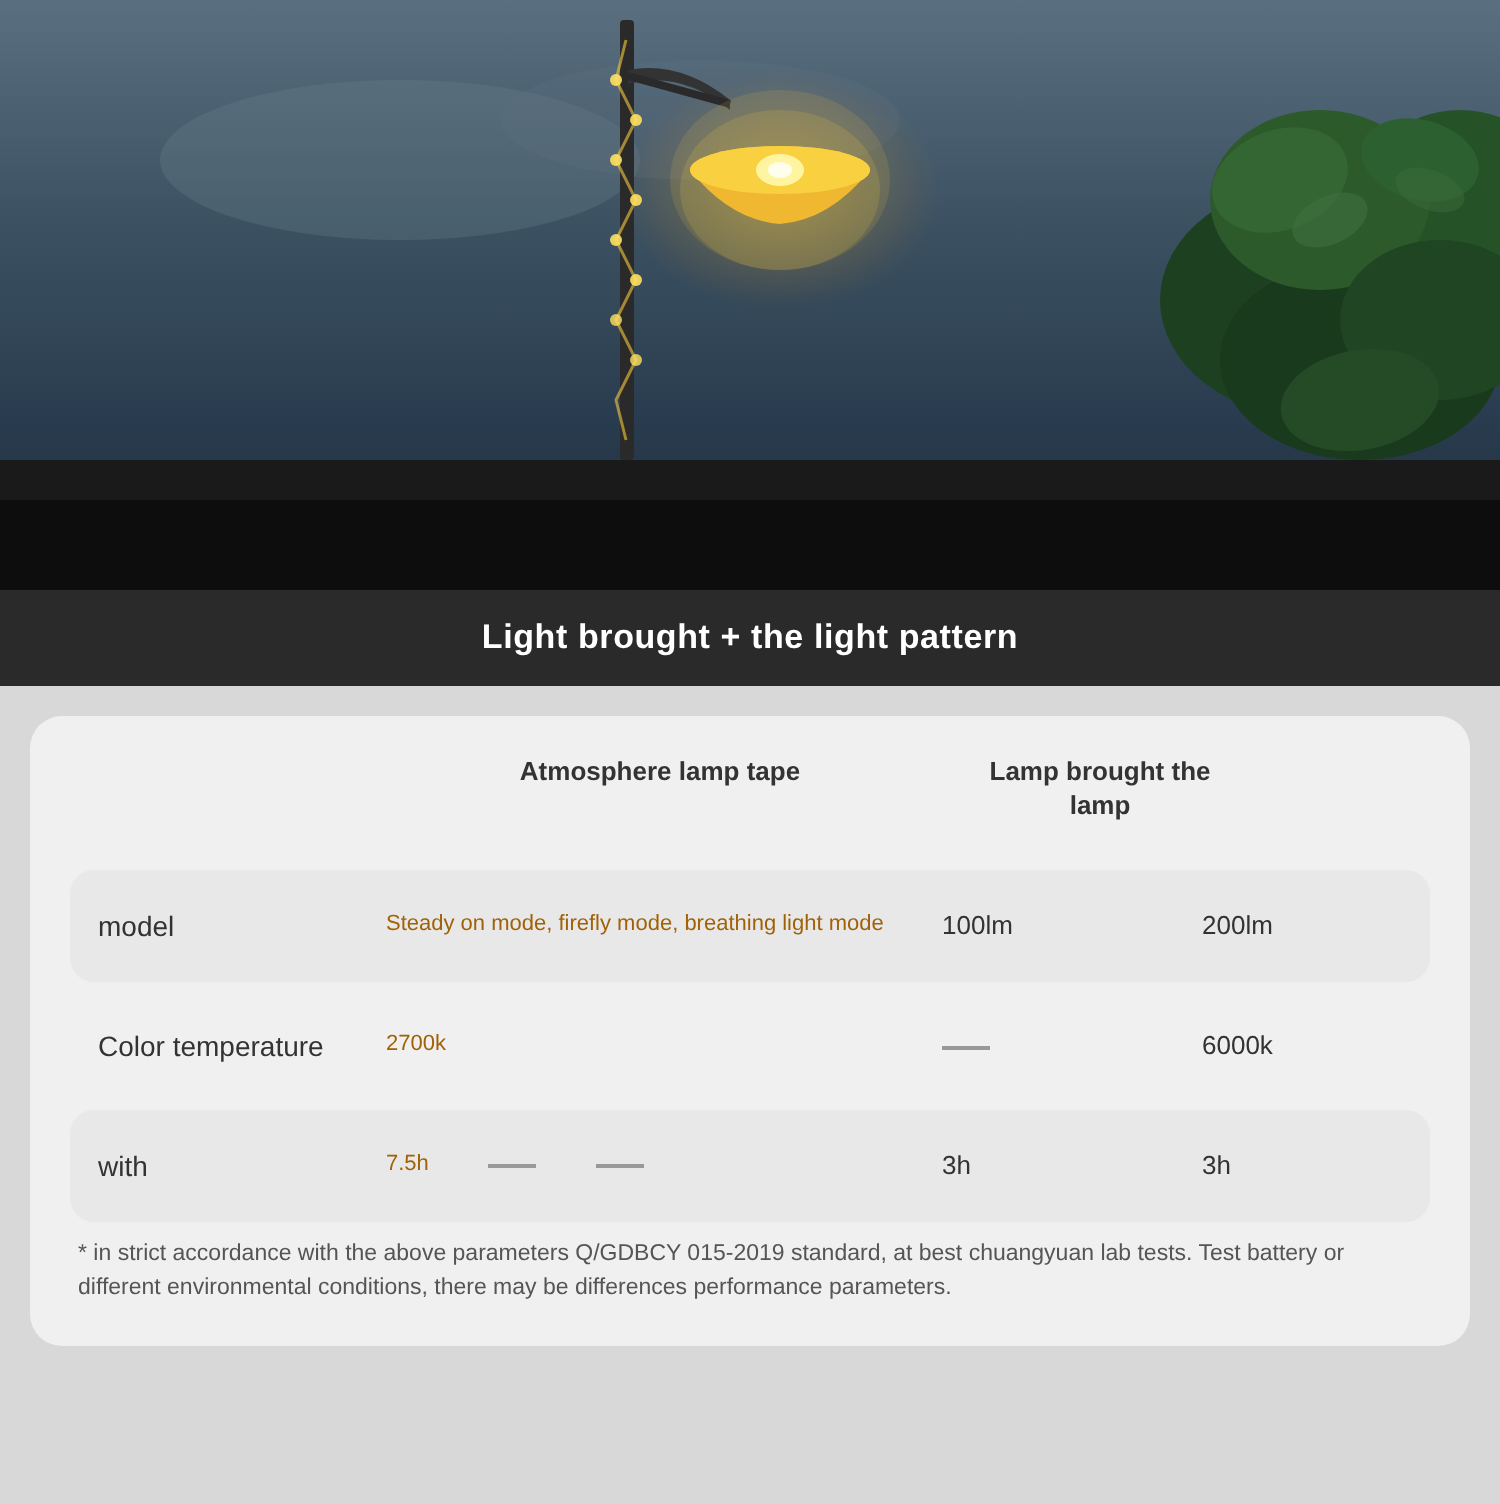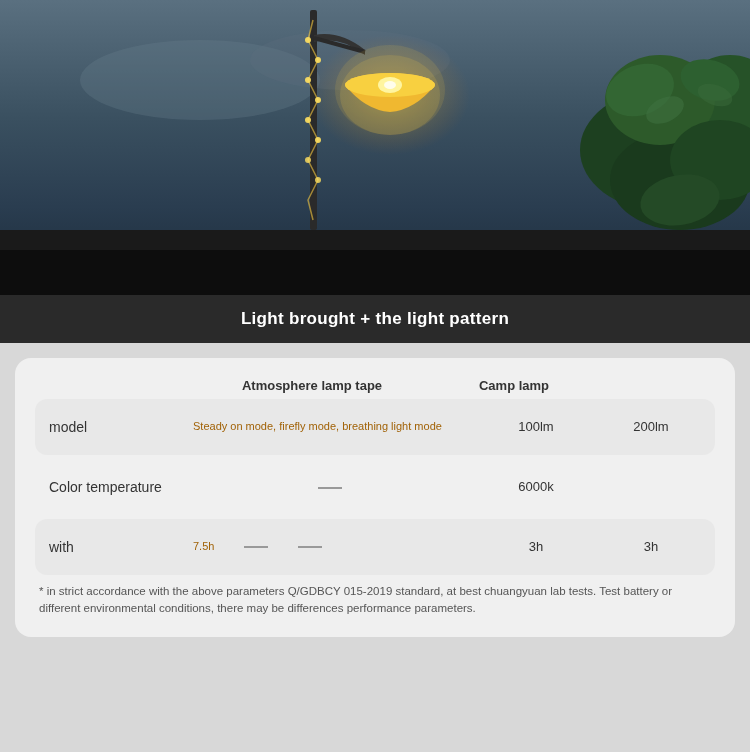--- a/index.html
+++ b/index.html
@@ -59,23 +59,22 @@
       border-radius: 16px;
       margin: 15px auto;
       padding: 20px 20px 20px 20px;
       overflow: hidden;
     }
 
     
     .table-header {
       display: grid;
       grid-template-columns: 140px 1fr 130px 100px;
-      margin-bottom: 4px;
+      margin-bottom: 23px;
       padding: 0 0;
-      gap: 36px;
     }
 
     .col-header {
       font-size: 13px;
       font-weight: 600;
       color: #333;
       text-align: center;
       padding: 0 4px;
       line-height: 1.3;
     }
@@ -115,21 +114,20 @@
       font-size: 11px;
       color: #a16207;
       text-align: left;
       padding: 0 4px;
       line-height: 1.4;
     }
 
     .row-value-center {
       font-size: 13px;
       color: #333;
-      text-align: center;
       font-weight: 500;
     }
 
     .dash {
       display: inline-block;
       width: 24px;
       height: 2px;
       background: #999;
       vertical-align: middle;
     }
@@ -231,32 +229,33 @@
   <div class="caption-bar">
     <span class="caption-text">Light brought + the light pattern</span>
   </div>
 </div>
 
 <div class="info-card">
 
   <div class="table-header">
     <div class="col-header"></div>
     <div class="col-header">Atmosphere lamp tape</div>
-    <div class="col-header">Camp lamp</div>
+    <div class="col-header">Lamp brought the lamp</div>
   </div>
 
   <div class="data-row">
     <div class="row-label">model</div>
     <div class="row-value-main">Steady on mode, firefly mode, breathing light mode</div>
     <div class="row-value-center">100lm</div>
     <div class="row-value-center">200lm</div>
   </div>
 
   <div class="data-row-plain">
     <div class="row-label">Color temperature</div>
+    <div class="row-value-main">2700k</div>
     <div class="row-value-center">
       <span class="dash"></span>
     </div>
     <div class="row-value-center">6000k</div>
   </div>
 
   <div class="data-row">
     <div class="row-label">with</div>
     <div class="row-value-main" style="display:flex; gap:30px; align-items:center;">
       <span>7.5h</span>

